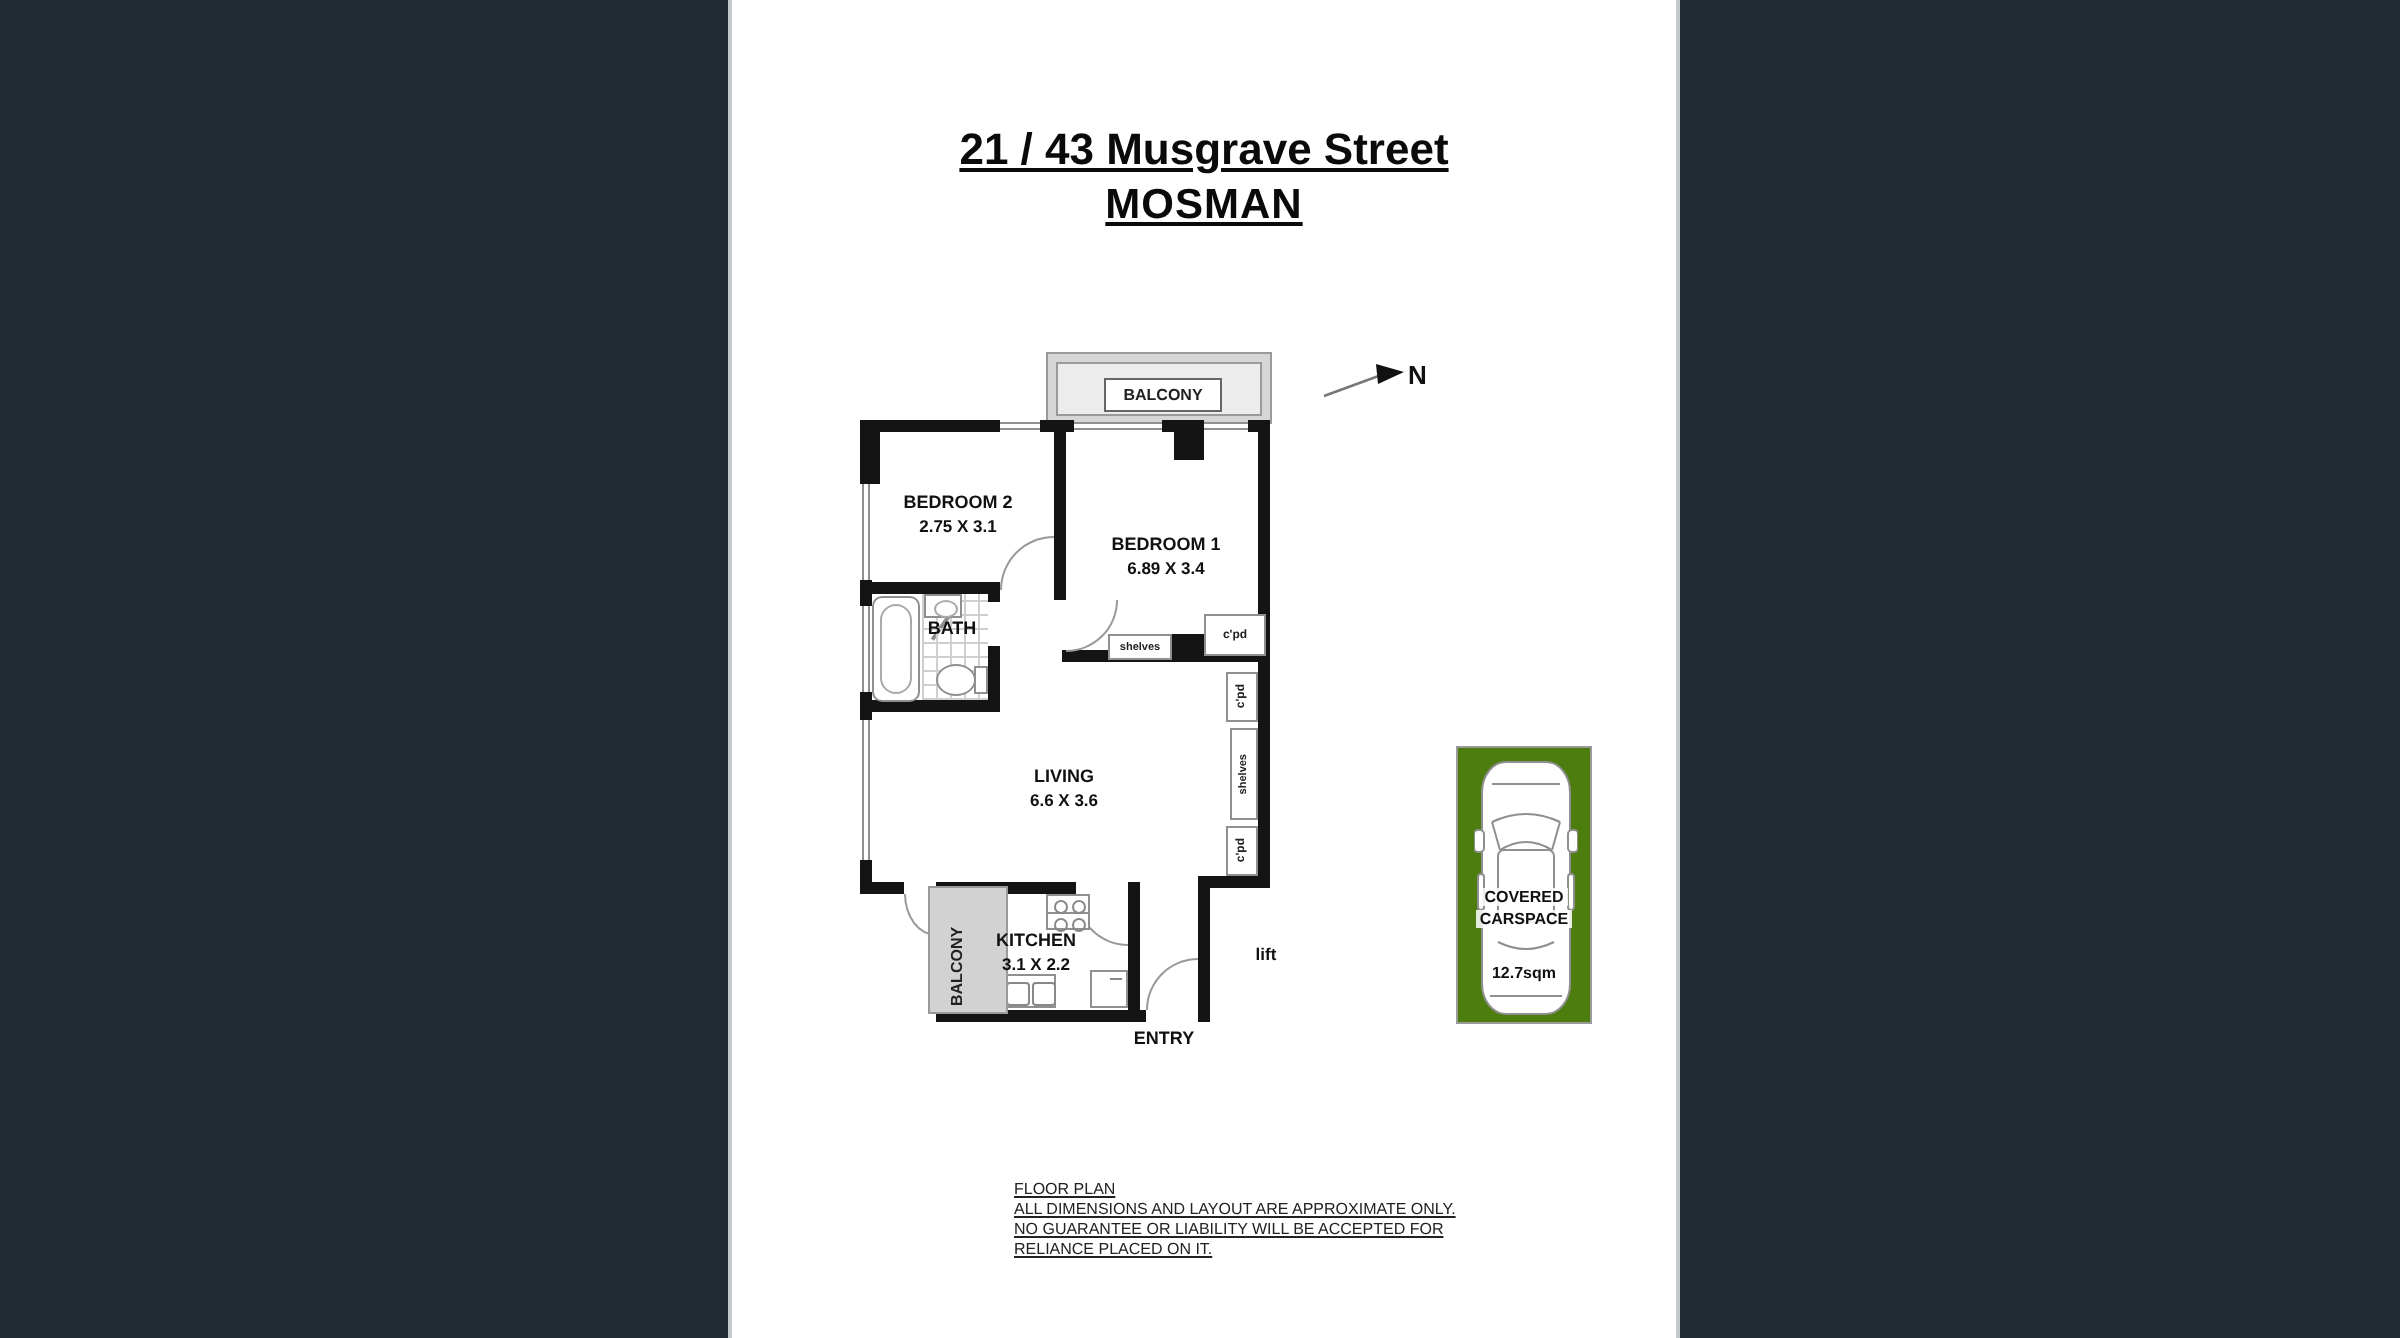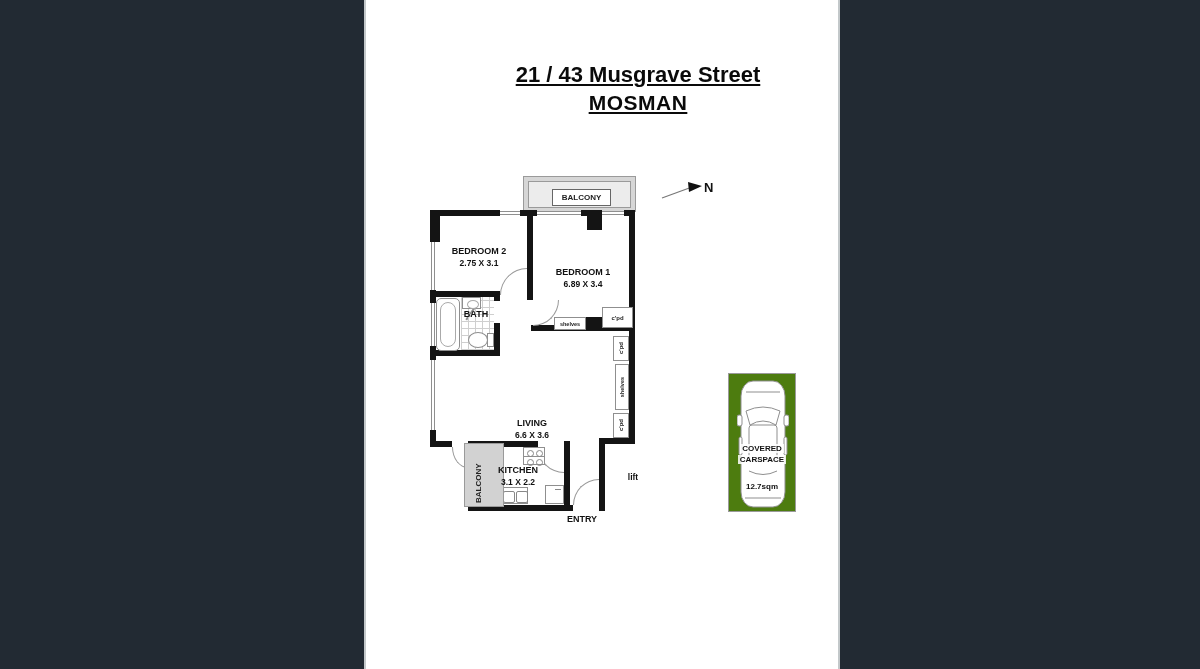--- a/index.html
+++ b/index.html
@@ -1,21 +1,21 @@
 <!DOCTYPE html>
 <html><head>
 <meta charset="utf-8">
 <style>
   html,body{margin:0;padding:0;width:1200px;height:669px;overflow:hidden;
     font-family:"Liberation Sans", sans-serif; background:#222a33;}
   #stage{position:relative;width:1200px;height:669px;background:#222a33;}
   #panel{position:absolute;left:364px;top:0;width:472px;height:669px;background:#fff;
     border-left:2px solid #c3c8ca;border-right:2px solid #c3c8ca;box-sizing:content-box;}
   .ttl{position:absolute;left:0;width:472px;text-align:center;font-weight:bold;color:#0a0a0a;
-    text-decoration:underline;padding-left:36px;}
+    text-decoration:underline;}
   #ttl1{top:62px;font-size:22px;}
   #ttl2{top:91px;font-size:21px;letter-spacing:.5px;}
   .w{position:absolute;background:#141414;}
   .win-h{position:absolute;height:4px;background:#fff;border-top:1px solid #8f8f8f;border-bottom:1px solid #8f8f8f;box-sizing:border-box;}
   .win-v{position:absolute;width:4px;background:#fff;border-left:1px solid #8f8f8f;border-right:1px solid #8f8f8f;box-sizing:border-box;}
   .arc{position:absolute;box-sizing:border-box;}
   .rlabel{position:absolute;text-align:center;font-weight:bold;color:#111;font-size:9px;line-height:12px;white-space:nowrap;}
   .dim{font-size:8.5px;}
   .gray{position:absolute;background:#d4d4d4;border:1px solid #9a9a9a;box-sizing:border-box;margin-left:36px;}
   .sbox{position:absolute;background:#fff;border:1px solid #8f8f8f;box-sizing:border-box;
@@ -140,21 +140,21 @@
 
   <div class="rlabel" style="left:73px;top:245px;width:80px;">
     <div>BEDROOM 2</div>
     <div class="dim">2.75 X 3.1</div>
   </div>
   <div class="rlabel" style="left:172px;top:266px;width:90px;">
     <div>BEDROOM 1</div>
     <div class="dim">6.89 X 3.4</div>
   </div>
   <div class="rlabel" style="left:90px;top:308px;width:40px;">BATH</div>
-  <div class="rlabel" style="left:126px;top:382px;width:80px;margin-top:35px;">
+  <div class="rlabel" style="left:126px;top:382px;width:80px;">
     <div>LIVING</div>
     <div class="dim">6.6 X 3.6</div>
   </div>
   <div class="rlabel" style="left:112px;top:464px;width:80px;">
     <div>KITCHEN</div>
     <div class="dim">3.1 X 2.2</div>
   </div>
   <div class="rlabel" style="left:196px;top:513px;width:40px;">ENTRY</div>
   <div class="rlabel" style="left:255px;top:471px;width:24px;font-size:8.5px;">lift</div>
 
@@ -172,15 +172,21 @@
       <rect x="0" y="36" width="5" height="11" rx="2" fill="#fff" stroke="#8f8f8f"></rect>
       <rect x="47" y="36" width="5" height="11" rx="2" fill="#fff" stroke="#8f8f8f"></rect>
       <rect x="2" y="58" width="3" height="18" rx="1.5" fill="#fff" stroke="#8f8f8f"></rect>
       <rect x="47" y="58" width="3" height="18" rx="1.5" fill="#fff" stroke="#8f8f8f"></rect>
     </svg>
     <div class="carlabel" style="top:70px;"><span>COVERED</span></div>
     <div class="carlabel" style="top:81px;"><span>CARSPACE</span></div>
     <div class="carlabel" style="top:108px;"><span>12.7sqm</span></div>
   </div>
 
+  <div id="disclaimer">
+    <div>FLOOR PLAN</div>
+    <div>ALL DIMENSIONS AND LAYOUT ARE APPROXIMATE ONLY.</div>
+    <div>NO GUARANTEE OR LIABILITY WILL BE ACCEPTED FOR</div>
+    <div>RELIANCE PLACED ON IT.</div>
+  </div>
 
  </div>
 </div>
 
 </body></html>

